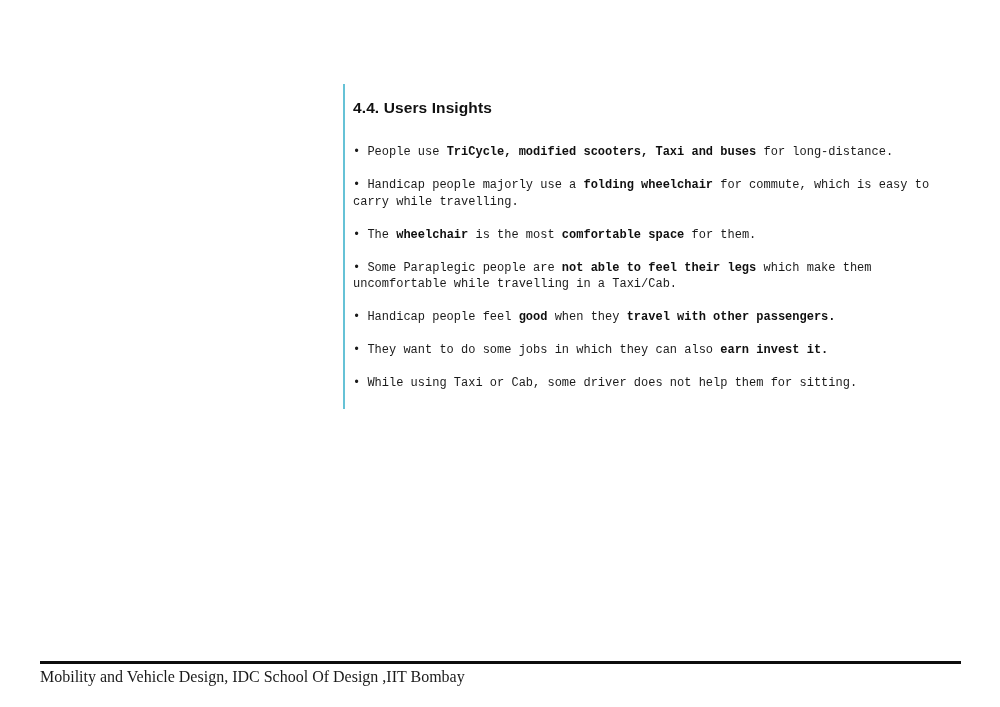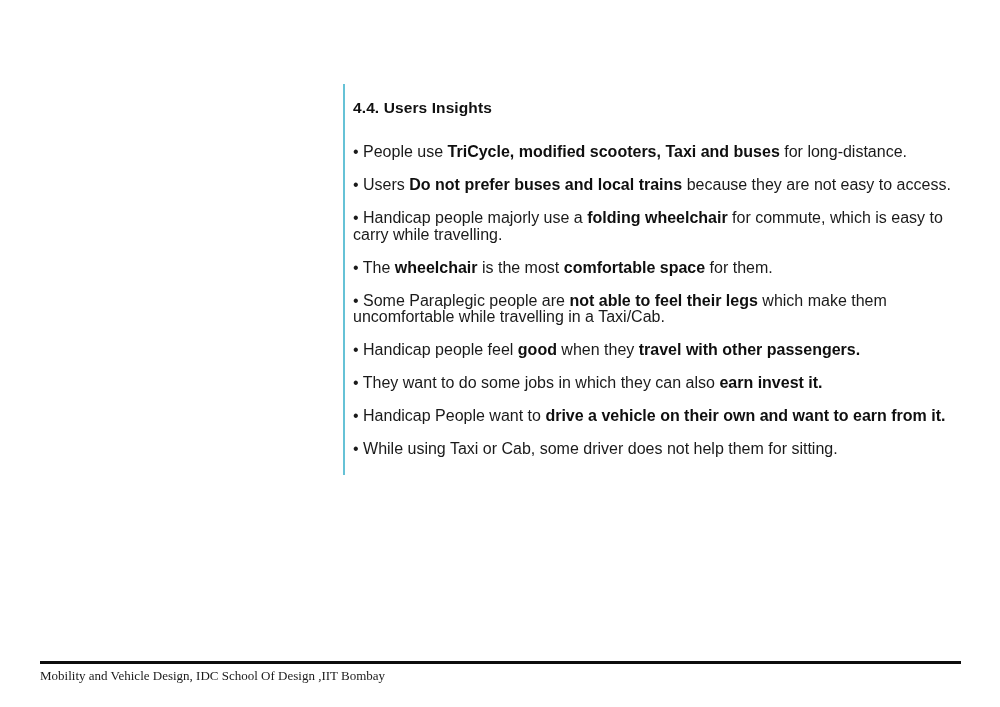--- a/index.html
+++ b/index.html
@@ -33,24 +33,25 @@
     font-size: 15.5px;
     font-weight: 700;
     color: #111111;
     margin: 15px 0 27px 0;
     letter-spacing: 0.1px;
   }
   .bullets {
     width: 100%;
   }
   .bullet {
-    font-size: 16px;
+    font-size: 12px;
     line-height: 16.5px;
     margin: 0 0 16.5px 0;
     color: #1a1a1a;
+    font-family: Liberation Mono, monospace;
   }
   .bullet:last-child {
     margin-bottom: 16px;
   }
   .bullet strong {
     font-weight: 700;
     color: #0f0f0f;
   }
   .footer-rule {
     position: absolute;
@@ -58,21 +59,21 @@
     top: 661px;
     width: 921px;
     height: 3px;
     background: #0d0d0d;
   }
   .footer-text {
     position: absolute;
     left: 40px;
     top: 668px;
     font-family: "Liberation Serif", serif;
-    font-size: 13px;
+    font-size: 16px;
     color: #1a1a1a;
     white-space: nowrap;
   }
   .page-number {
     position: absolute;
     right: 42px;
     top: 665px;
     font-size: 15px;
     color: #111111;
     margin-top: 42px;
@@ -80,27 +81,25 @@
 </style>
 </head>
 <body>
 
 <div class="page">
 
   <div class="content" style="border-left-color: rgb(102, 194, 214);">
     <h1 class="title">4.4. Users Insights</h1>
     <div class="bullets">
         <p class="bullet"><span>• </span><span>People use </span><strong>TriCycle, modified scooters, Taxi and buses</strong><span> for long-distance.</span></p>
-        <p class="bullet"><span>• </span><span>Users </span><strong>Do not prefer buses and local trains</strong><span> because they are not easy to access.</span></p>
         <p class="bullet"><span>• </span><span>Handicap people majorly use a </span><strong>folding wheelchair</strong><span> for commute, which is easy to carry while travelling.</span></p>
         <p class="bullet"><span>• </span><span>The </span><strong>wheelchair</strong><span> is the most </span><strong>comfortable space</strong><span> for them.</span></p>
         <p class="bullet"><span>• </span><span>Some Paraplegic people are </span><strong>not able to feel their legs</strong><span> which make them uncomfortable while travelling in a Taxi/Cab.</span></p>
         <p class="bullet"><span>• </span><span>Handicap people feel </span><strong>good</strong><span> when they </span><strong>travel with other passengers.</strong></p>
         <p class="bullet"><span>• </span><span>They want to do some jobs in which they can also </span><strong>earn invest it.</strong></p>
-        <p class="bullet"><span>• </span><span>Handicap People want to </span><strong>drive a vehicle on their own and want to earn from it.</strong></p>
         <p class="bullet"><span>• </span><span>While using Taxi or Cab, some driver does not help them for sitting.</span></p>
       </div>
   </div>
 
   <div class="footer-rule" style="background: rgb(13, 13, 13);"></div>
 
   <div class="footer-text">Mobility and Vehicle Design, IDC School Of Design ,IIT Bombay</div>
 
   <div class="page-number">25</div>
 

